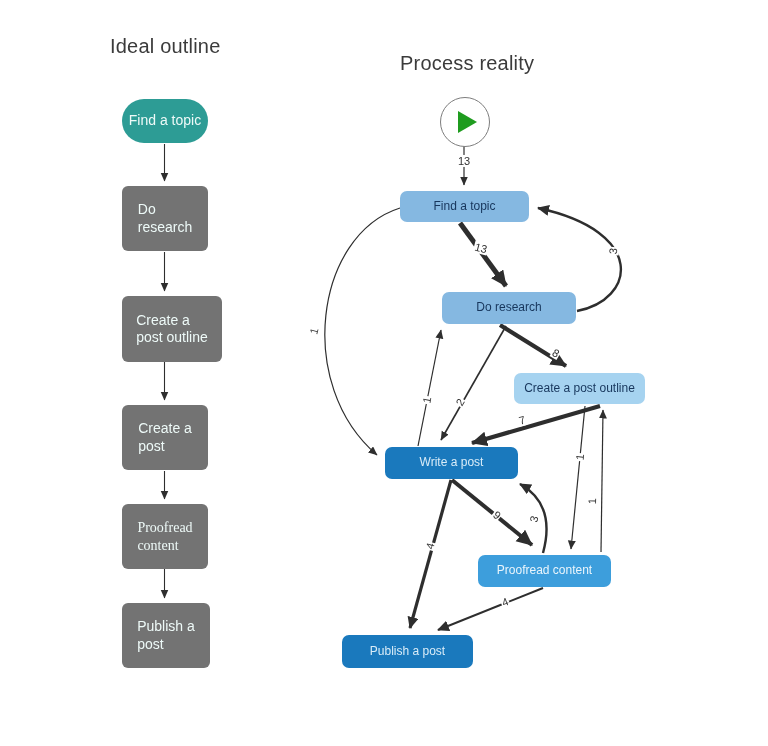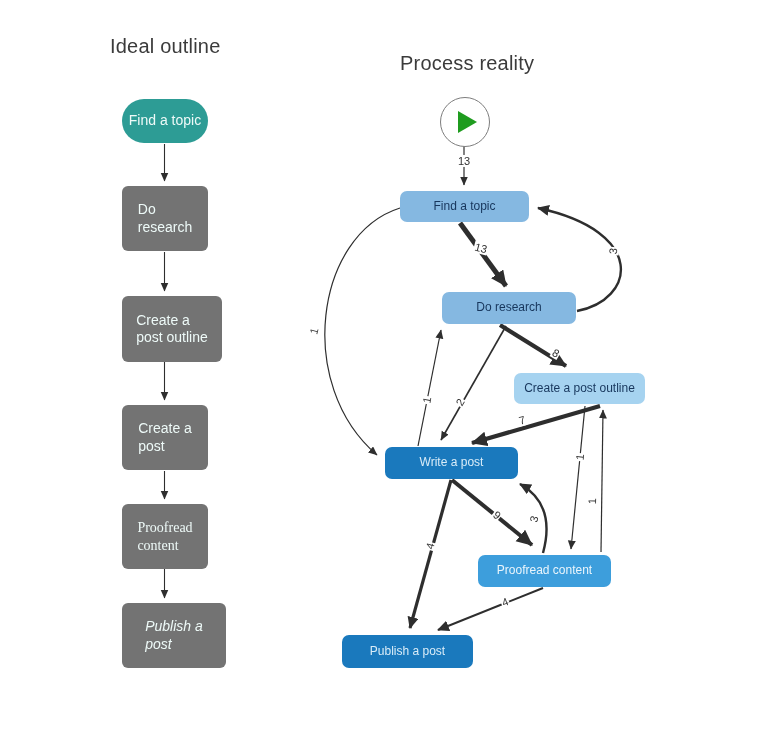--- a/index.html
+++ b/index.html
@@ -69,21 +69,21 @@
 
   <div class="node teal-pill" style="left:122px;top:99px;width:86px;height:44px;">Find a topic</div>
   <div class="node teal" style="left:122px;top:186px;width:86px;height:65px;">Do
 research</div>
   <div class="node teal" style="left:122px;top:296px;width:100px;height:66px;">Create a
 post outline</div>
   <div class="node teal" style="left:122px;top:405px;width:86px;height:65px;">Create a
 post</div>
   <div class="node teal" style="left:122px;top:504px;width:86px;height:65px;font-family:Liberation Serif, serif;">Proofread
 content</div>
-  <div class="node teal" style="left:122px;top:603px;width:104px;height:65px;font-style:italic;">Publish a
+  <div class="node teal" style="left:122px;top:603px;width:88px;height:65px;">Publish a
 post</div>
 
   <div class="start">
     <svg width="19" height="22" viewBox="0 0 19 22">
       <polygon points="0,0 0,22 19,11" fill="#1f9c1f"></polygon>
     </svg>
   </div>
 
   <div class="node r-node b-light" style="left:400px;top:191px;width:129px;height:31px;">Find a topic</div>
   <div class="node r-node b-light" style="left:442px;top:292px;width:134px;height:32px;">Do research</div>

